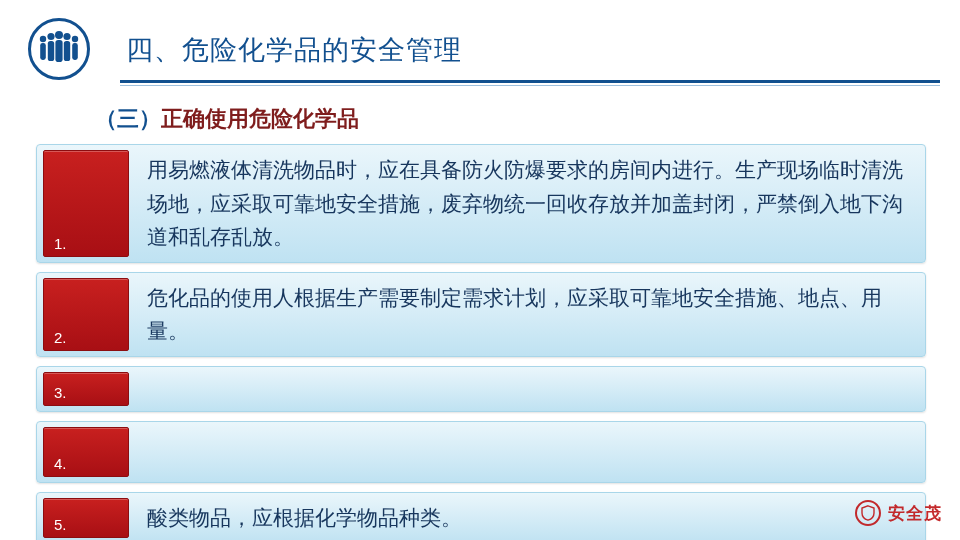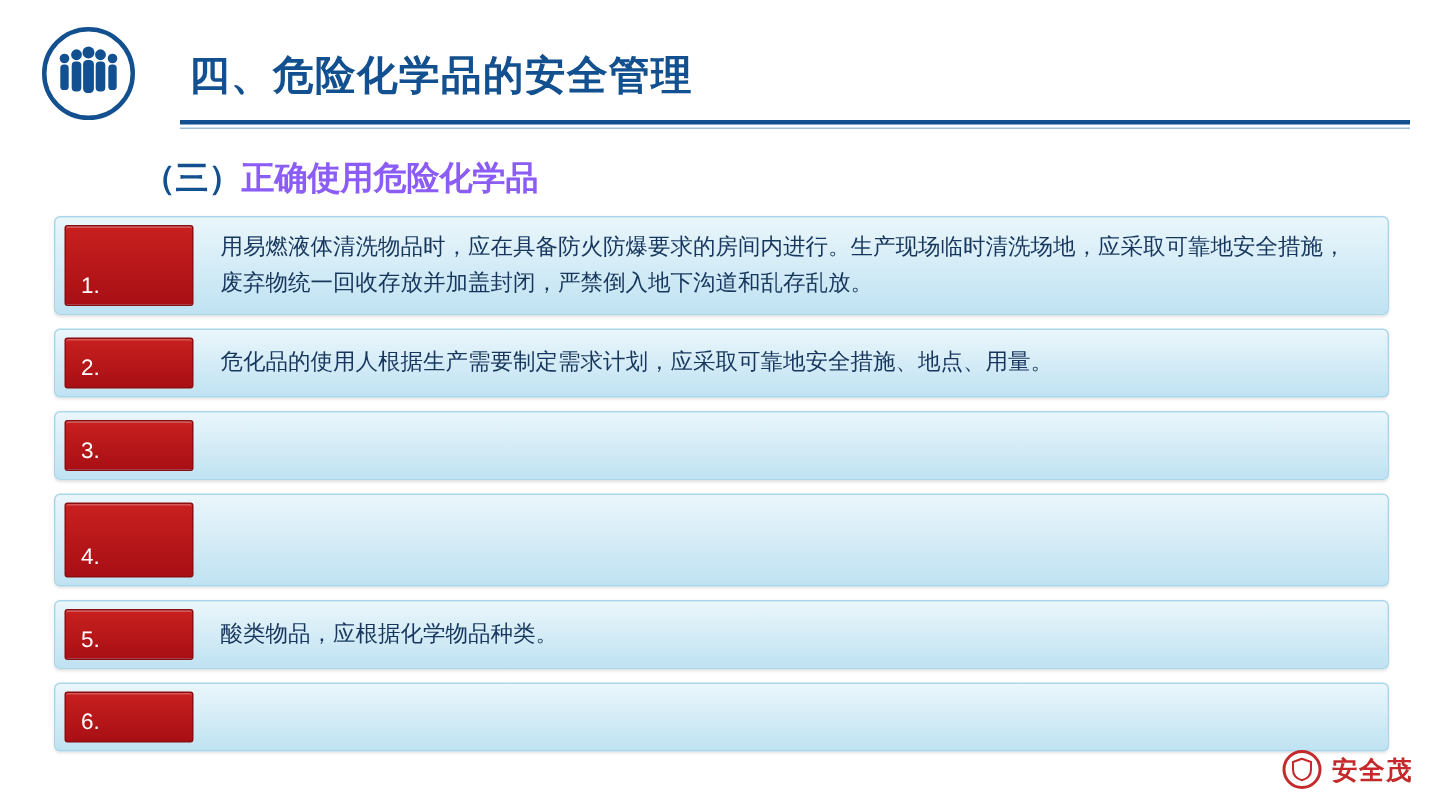--- a/index.html
+++ b/index.html
@@ -29,21 +29,21 @@
     display: flex;
     align-items: center;
     justify-content: center;
   }
   .logo-badge svg { display: block; }
   .title-main {
     position: absolute;
     left: 126px;
     top: 32px;
     font-size: 27px;
-    font-weight: bold;
+    font-weight: normal;
     color: #12508f;
     letter-spacing: 1px;
     white-space: nowrap;
   }
   .title-rule {
     position: absolute;
     left: 120px;
     top: 80px;
     width: 820px;
     height: 3px;
@@ -60,21 +60,21 @@
   
   .subtitle {
     position: absolute;
     left: 95px;
     top: 104px;
     font-size: 22px;
     font-weight: bold;
     white-space: nowrap;
   }
   .subtitle .paren { color: #12508f; }
-  .subtitle .red { color: #8b5cf6; }
+  .subtitle .red { color: #7f1d1d; }
 
   
   .list {
     position: absolute;
     left: 36px;
     top: 144px;
     width: 890px;
   }
   .row {
     position: relative;
@@ -98,21 +98,21 @@
     font-size: 15px;
     display: flex;
     align-items: flex-end;
     justify-content: flex-start;
     padding: 0 0 4px 10px;
     box-shadow: inset 0 1px 0 rgba(255,255,255,0.25);
   }
   .txt {
     flex: 1 1 auto;
     padding: 8px 14px 8px 18px;
-    font-size: 15px;
+    font-size: 21px;
     line-height: 1.6;
     color: #17365d;
     display: flex;
     align-items: center;
   }
   .txt span { display: block; }
 
   
   .watermark {
     position: absolute;

